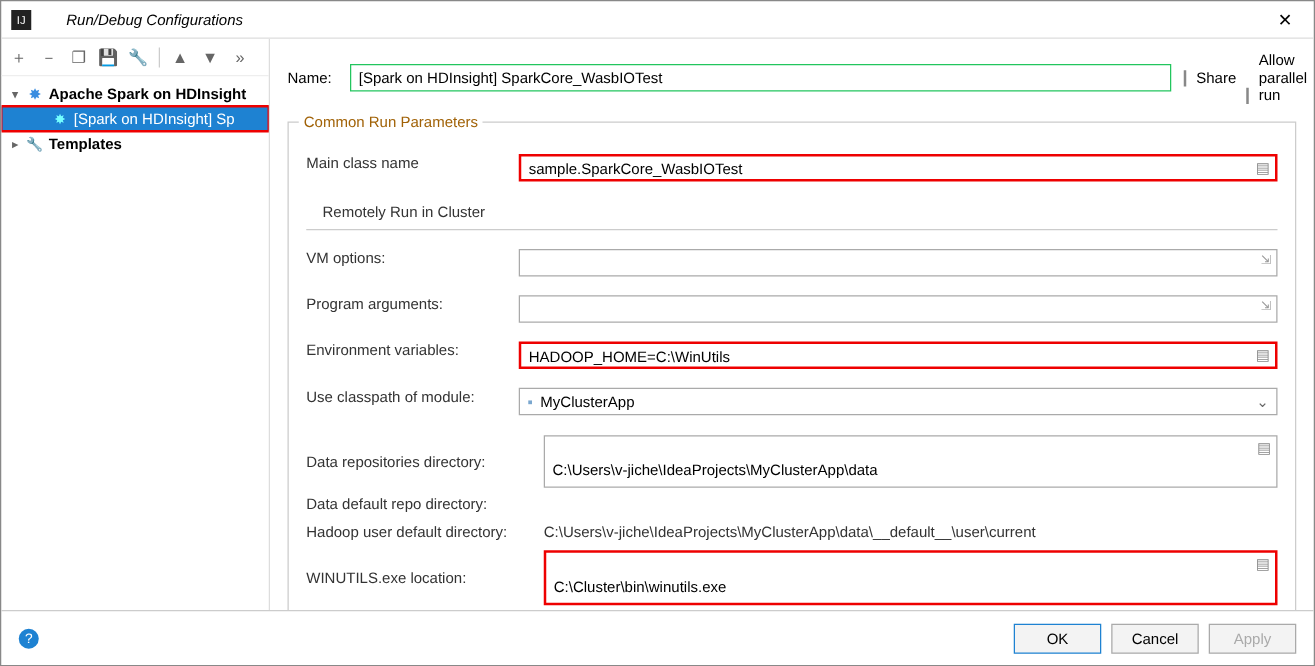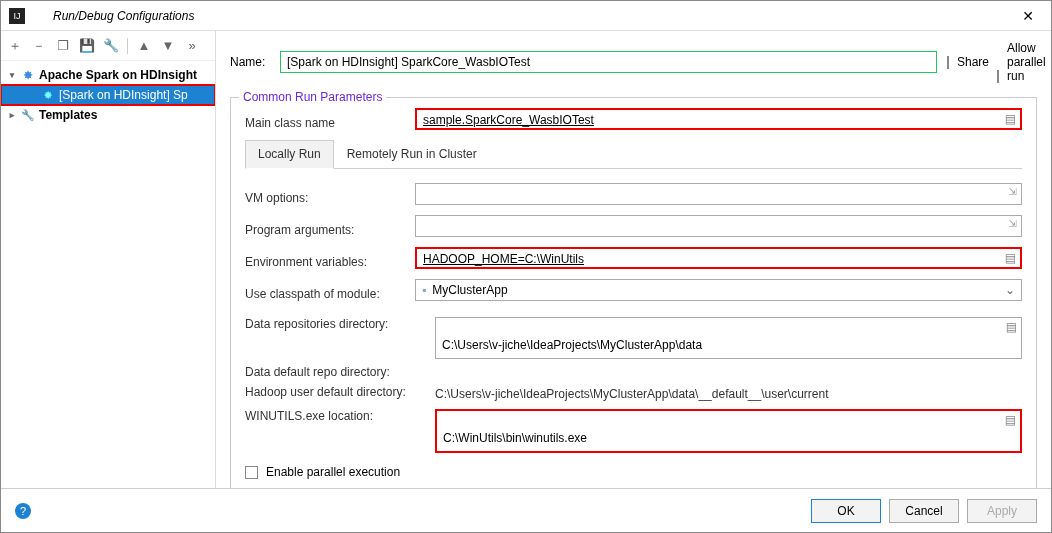--- a/index.html
+++ b/index.html
@@ -23,35 +23,35 @@
 .tree-icon { width: 14px; height: 14px; display: inline-flex; align-items: center; justify-content: center; font-size: 11px; }
 .spark-icon { color: #3a8de0; }
 .wrench-icon { color: #666; }
 .right-panel { flex: 1; display: flex; flex-direction: column; padding: 10px 14px 6px 14px; overflow: auto; }
 .name-row { display: flex; align-items: center; gap: 10px; margin-bottom: 14px; }
 .name-row label { width: 40px; }
 .name-input { flex: 1; border: 1px solid #22c55e; padding: 3px 6px; font-size: 12px; }
 .checkbox { display: flex; align-items: flex-end; gap: 8px; cursor: pointer; }
 .checkbox .box { width: 13px; height: 13px; border: 1px solid #888; }
 .fieldset { border: 1px solid #ccc; padding: 10px 14px 14px 14px; position: relative; margin-bottom: 4px; }
-.fieldset-legend { position: absolute; top: -8px; left: 8px; background: #fff; padding: 0 4px; font-size: 12px; color: #6d28d9; }
-.form-row { display: flex; align-items: flex-end; margin-bottom: 10px; }
+.fieldset-legend { position: absolute; top: -8px; left: 8px; background: #fff; padding: 0 4px; font-size: 12px; color: #a16207; }
+.form-row { display: flex; align-items: flex-start; margin-bottom: 10px; margin-top: 15px; }
 .form-row label { width: 170px; color: #333; }
 .form-row .input { flex: 1; border: 1px solid #aaa; padding: 3px 6px; font-size: 12px; height: 22px; background: #fff; position: relative; }
-.form-row .input.with-icon { padding-right: 24px; text-decoration: underline; }
+.form-row .input.with-icon { padding-right: 24px; }
 .input-suffix { position: absolute; right: 4px; top: 2px; color: #888; font-size: 12px; }
 .browse-btn { width: 22px; height: 22px; border: 1px solid #aaa; margin-left: 4px; display: flex; align-items: center; justify-content: center; background: #f3f3f3; cursor: pointer; }
 .hl-red { border: 2px solid #e00 !important; }
 .tabs { display: flex; border-bottom: 1px solid #ccc; margin: 8px 0 14px 0; }
 .tab { padding: 6px 12px; border: 1px solid transparent; cursor: pointer; font-size: 12px; color: #333; }
 .tab.active { border: 1px solid #ccc; border-bottom: 1px solid #fff; background: #f2f2f2; margin-bottom: -1px; }
 .select-like { flex: 1; border: 1px solid #aaa; height: 22px; display: flex; align-items: center; padding: 0 6px; gap: 6px; position: relative; }
 .select-like .folder-icon { color: #7aa7cf; font-size: 12px; }
 .select-like::after { content: "⌄"; position: absolute; right: 6px; color: #666; }
-.readonly-row { display: flex; align-items: flex-start; margin-bottom: 6px; }
+.readonly-row { display: flex; align-items: center; margin-bottom: 6px; }
 .readonly-row label { width: 190px; color: #333; }
 .readonly-row .val { flex: 1; color: #333; padding: 2px 0; }
 .readonly-row .input { flex: 1; border: 1px solid #aaa; padding: 20px 6px; font-size: 12px; height: 34px; position: relative; }
 .footer { height: 44px; border-top: 1px solid #ccc; display: flex; align-items: center; padding: 0 14px; gap: 8px; }
 .footer .help { width: 16px; height: 16px; border-radius: 50%; background: #1e82d2; color: #fff; display: flex; align-items: center; justify-content: center; font-size: 11px; cursor: pointer; }
 .footer .spacer { flex: 1; }
 .btn { min-width: 70px; height: 24px; border: 1px solid #aaa; background: #f3f3f3; cursor: pointer; font-size: 12px; padding: 0 12px; }
 .btn.primary { border: 1px solid #1e82d2; margin-left: 42px; }
 .btn.disabled { color: #aaa; }
 .expand-icon { font-size: 10px; color: #999; }
@@ -115,21 +115,20 @@
       <span class="fieldset-legend">Common Run Parameters</span>
       <div class="form-row">
         <label>Main class name</label>
         <div class="input with-icon hl-red">
           <span>sample.SparkCore_WasbIOTest</span>
           <span class="input-suffix">▤</span>
         </div>
       </div>
 
       <div class="tabs">
-        <div class="tab active">Locally Run</div>
         <div class="tab">Remotely Run in Cluster</div>
       </div>
 
       <div class="form-row">
         <label>VM options:</label>
         <div class="input with-icon">
           <span></span>
           <span class="input-suffix expand-icon">⇲</span>
         </div>
       </div>
@@ -174,21 +173,21 @@
       </div>
 
       <div class="readonly-row">
         <label>Hadoop user default directory:</label>
         <div class="val">C:\Users\v-jiche\IdeaProjects\MyClusterApp\data\__default__\user\current</div>
       </div>
 
       <div class="readonly-row">
         <label>WINUTILS.exe location:</label>
         <div class="input with-icon hl-red">
-          <span>C:\WinUtils\bin\winutils.exe</span>
+          <span>C:\Cluster\bin\winutils.exe</span>
           <span class="input-suffix">▤</span>
         </div>
       </div>
 
       <div class="section-gap"></div>
 
       <label class="checkbox">
         <span class="box"></span>
         <span>Enable parallel execution</span>
       </label>

